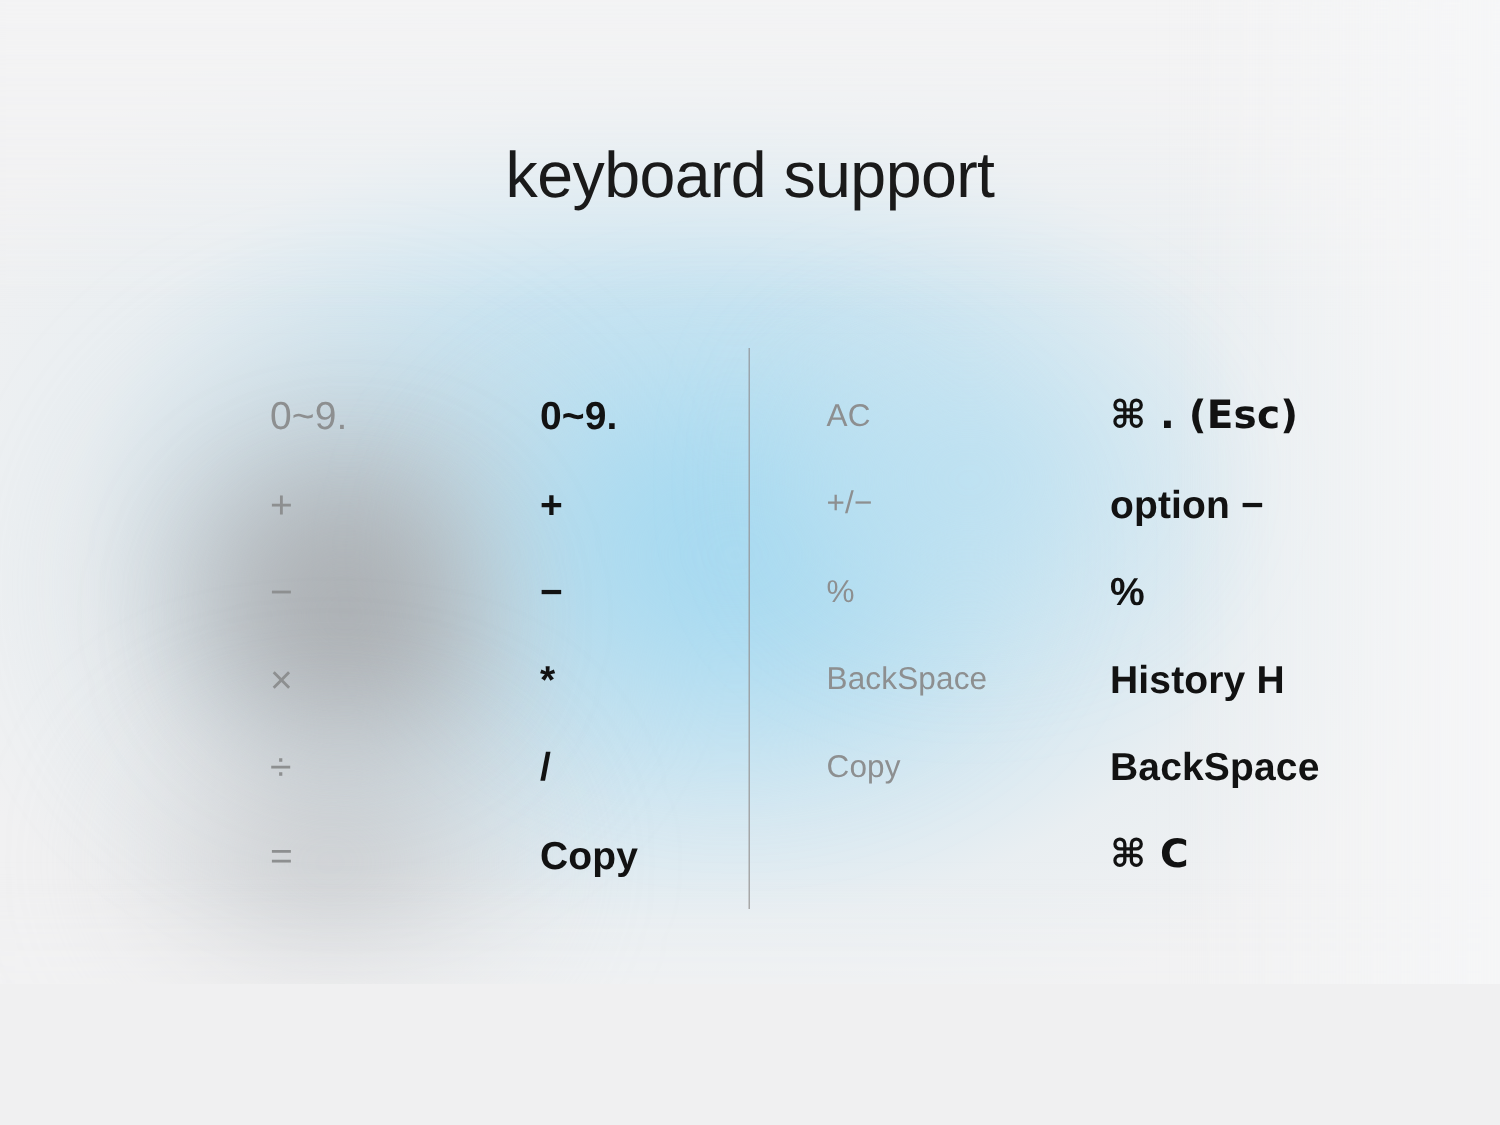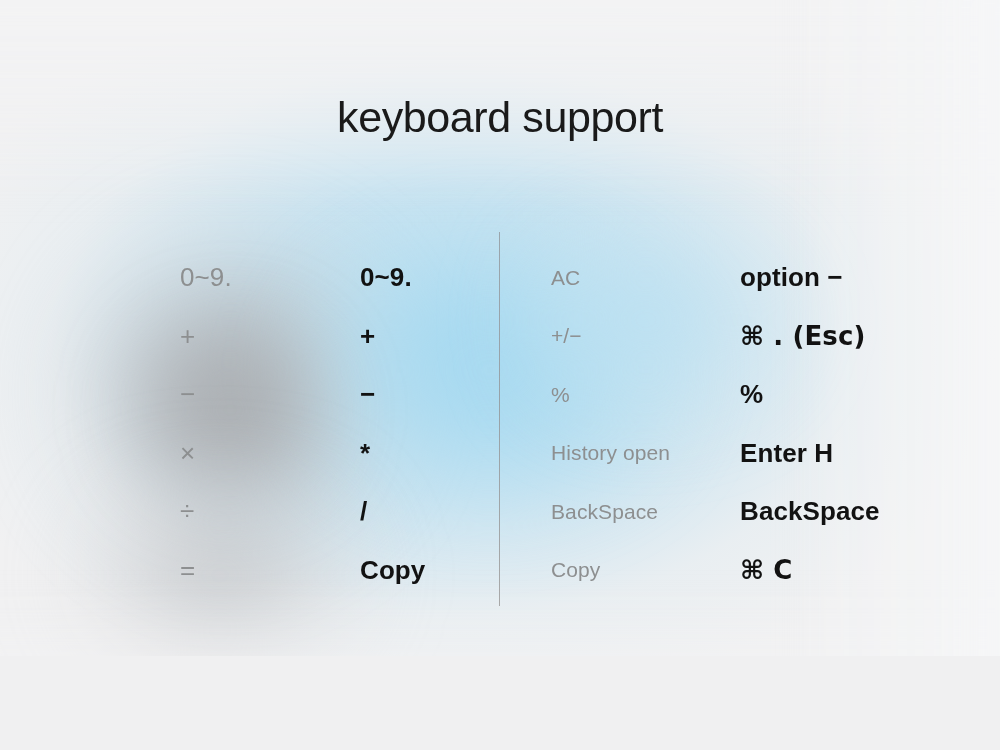--- a/index.html
+++ b/index.html
@@ -208,28 +208,27 @@
         <div class="cell">/</div>
         <div class="cell">Copy</div>
       </div>
     </div>
 
     <div class="table right">
       <div class="col col-key">
         <div class="cell">AC</div>
         <div class="cell">+/−</div>
         <div class="cell">%</div>
-        <div class="cell">History open</div>
         <div class="cell">BackSpace</div>
         <div class="cell">Copy</div>
       </div>
       <div class="col col-val">
+        <div class="cell cmd-glyph">⌘ . (Esc)</div>
         <div class="cell">option  −</div>
-        <div class="cell cmd-glyph">⌘ . (Esc)</div>
         <div class="cell">%</div>
-        <div class="cell">Enter  H</div>
+        <div class="cell">History  H</div>
         <div class="cell">BackSpace</div>
         <div class="cell cmd-glyph">⌘  C</div>
       </div>
     </div>
 
   </div>
 </div>
 
 </body></html>

